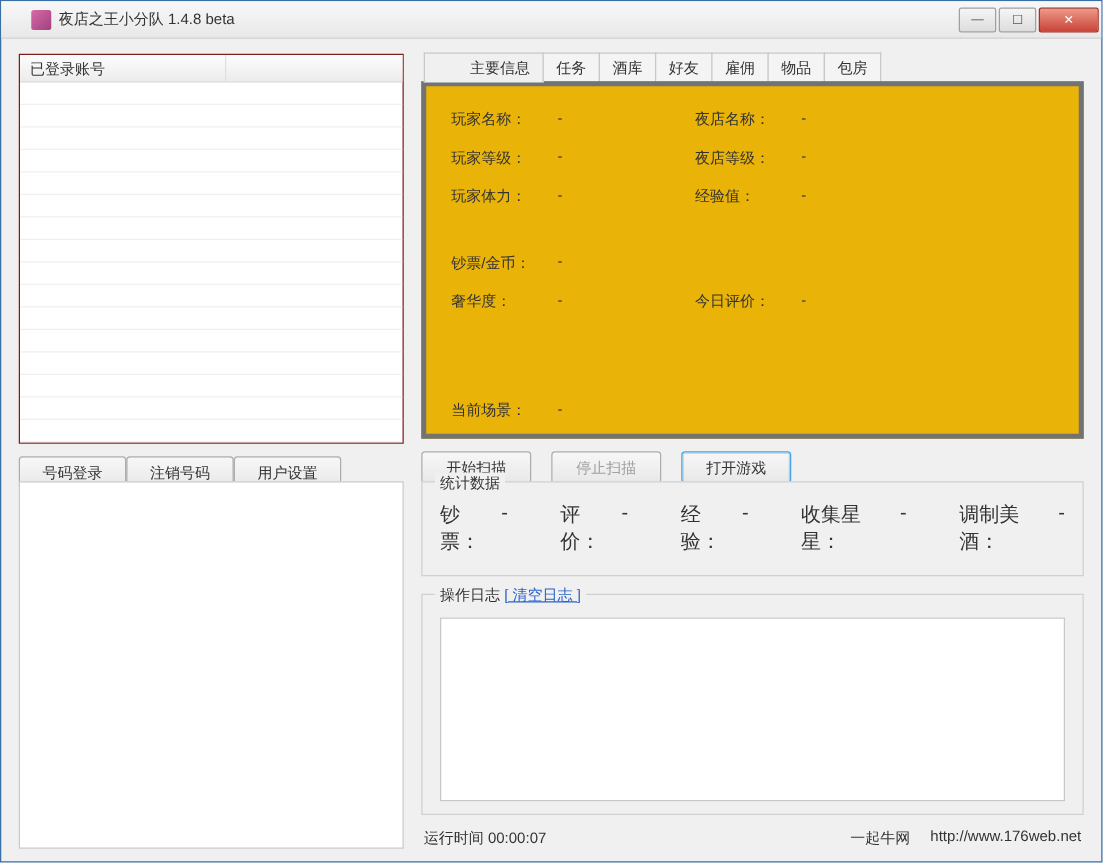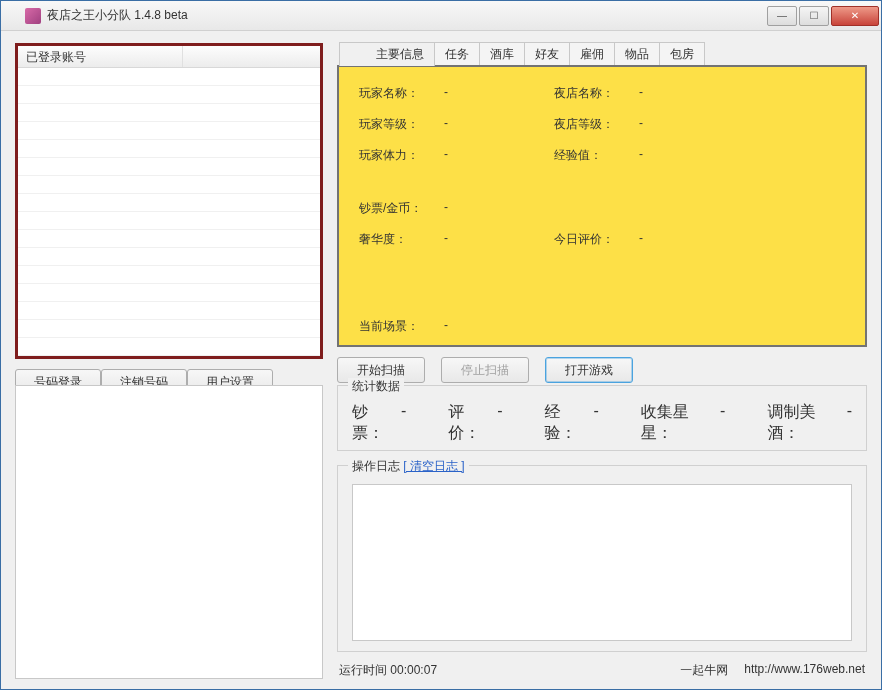--- a/index.html
+++ b/index.html
@@ -68,21 +68,21 @@
   gap: 14px;
   height: 330px;
 }
 .left-col {
   width: 308px;
   display: flex;
   flex-direction: column;
 }
 .table-wrap {
   flex: 1;
-  border: 3px solid #7f1d1d;
+  border: 1px solid #7f1d1d;
   background: #fff;
 }
 .table-header {
   display: flex;
   height: 22px;
   background: linear-gradient(to bottom, #fdfdfd, #ececec);
   border-bottom: 1px solid #d8d8d8;
 }
 .th {
   padding: 3px 8px;
@@ -133,23 +133,23 @@
   position: relative;
   top: 1px;
 }
 .tab.active {
   background: #f0f0f0;
   z-index: 2;
   padding-left: 36px;
 }
 .tab-panel {
   flex: 1;
-  border: 2px solid #737373;
+  border: 4px solid #737373;
   padding: 18px 8px 10px 20px;
-  background: #fde047;
+  background: #eab308;
   position: relative;
 }
 .info-grid {
   display: grid;
   grid-template-columns: 75px 100px 75px 60px;
   row-gap: 14px;
   column-gap: 10px;
   color: #333;
 }
 .info-label { text-align: left; }
@@ -191,21 +191,21 @@
   padding: 0 4px;
   color: #333;
 }
 .stats-row {
   display: flex;
   gap: 10px;
   color: #333;
   font-size: 16px;
 }
 .stat-item { display: flex; gap: 4px; }
-.stats-group { height: 66px; }
+.stats-group { height: 76px; }
 .log-group { flex: 1; margin-top: 14px; display: flex; flex-direction: column; }
 .log-link {
   color: #2a62c8;
   cursor: pointer;
   text-decoration: underline;
 }
 .log-area {
   flex: 1;
   background: #fff;
   border: 1px solid #c8c8c8;

